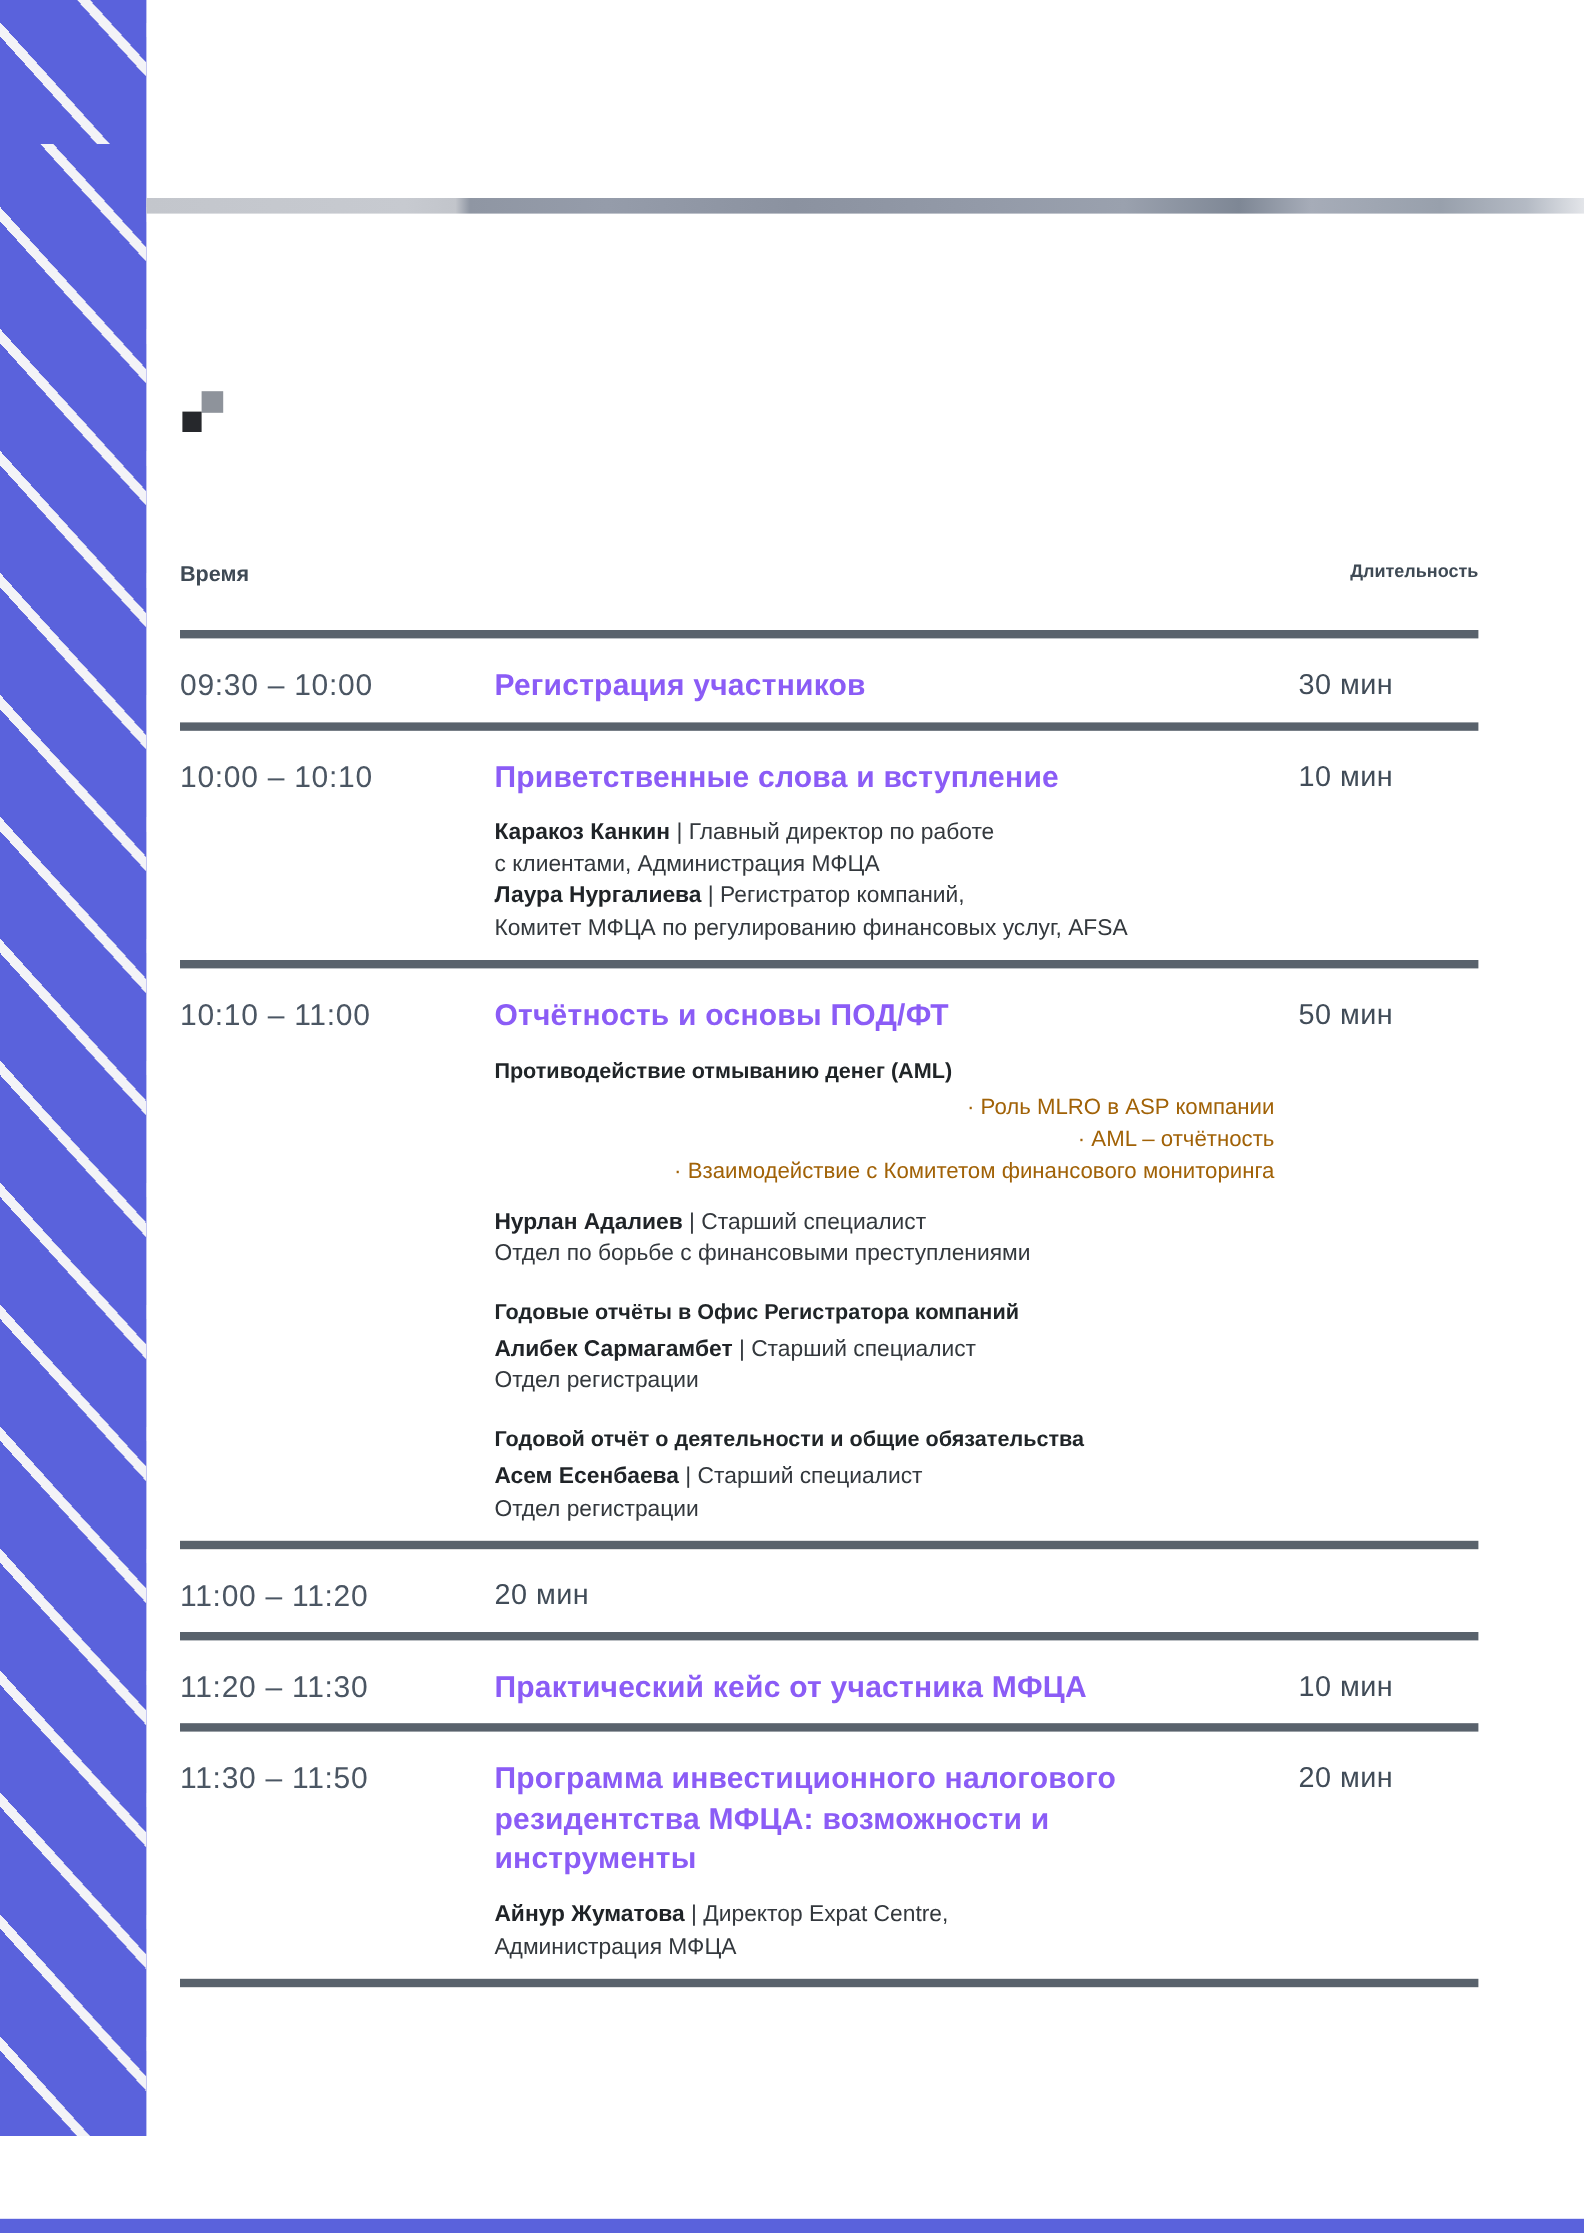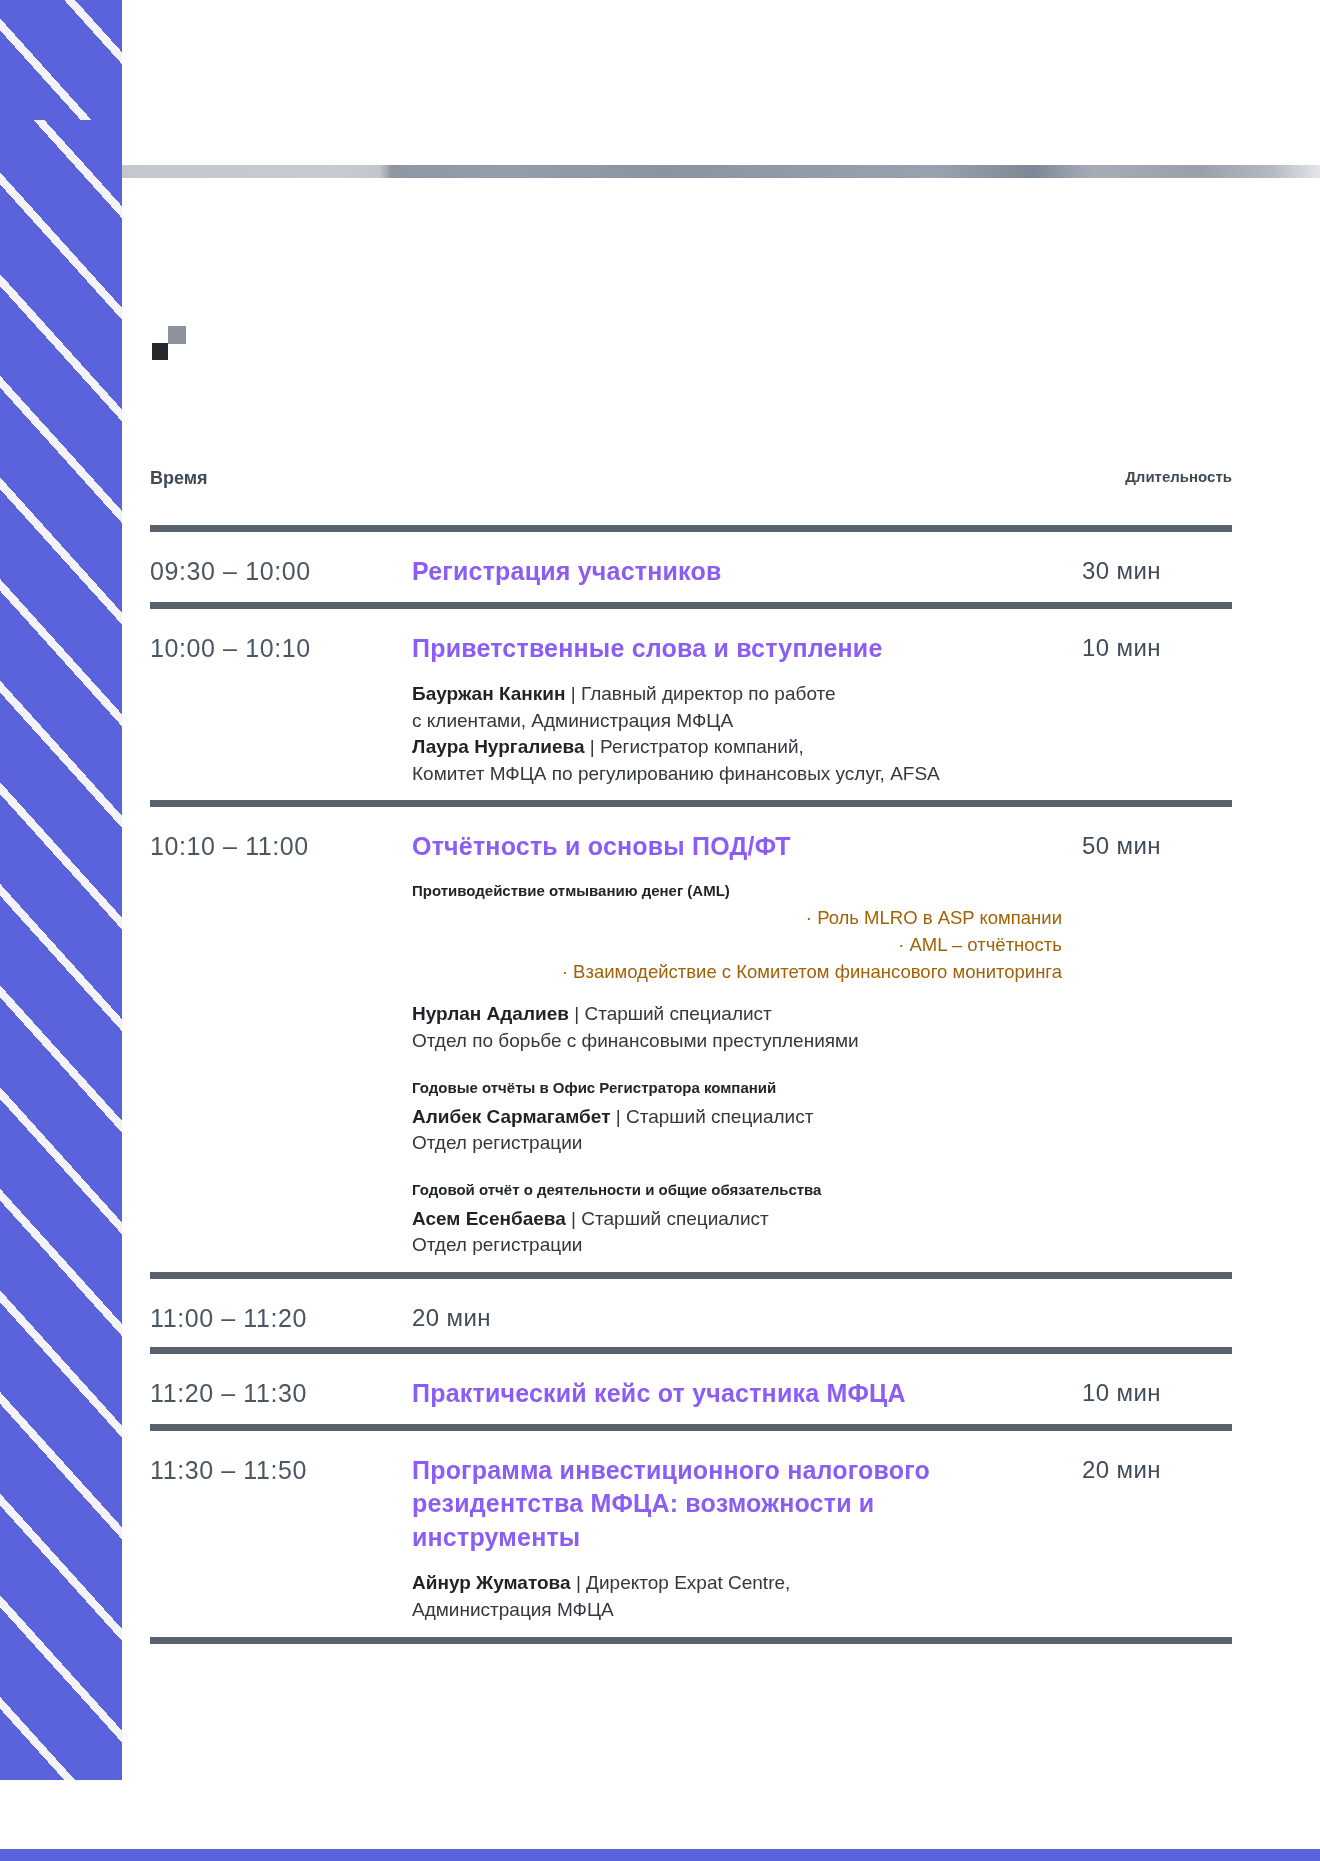--- a/index.html
+++ b/index.html
@@ -65,21 +65,21 @@
     flex:0 0 150px;width:150px;text-align:left;
     font-size:24px;color:#414c58;letter-spacing:0.4px;line-height:1.3;
   }
   .s-title{
     margin:0;font-size:25px;font-weight:600;color:#8b5cf6;
     line-height:1.34;white-space:pre-line;letter-spacing:0.2px;
   }
   .details{margin-top:16px;}
   .details > :first-child{margin-top:0;}
   .topic{
-    margin:22px 0 4px;font-size:15px;font-weight:700;color:#202528;
+    margin:22px 0 4px;font-size:18px;font-weight:700;color:#202528;
     line-height:1.4;white-space:pre-line;
   }
   .bullets{
     margin:4px 0 0;font-size:18.5px;color:#a16207;
     line-height:1.45;white-space:pre-line;text-align:right;
   }
   .speaker{
     margin:16px 0 0;font-size:19px;color:#33383d;
     line-height:1.4;white-space:pre-line;
   }
@@ -114,21 +114,21 @@
       <h2 class="s-title">Регистрация участников</h2>
 
     </div>
     <div class="c-dur">30 мин</div>
   </section>
       <section class="row">
     <div class="c-time">10:00 – 10:10</div>
     <div class="c-main">
       <h2 class="s-title">Приветственные слова и вступление</h2>
       <div class="details">
-            <p class="speaker"><b>Бауржан Канкин</b><span> | Главный директор по работе
+            <p class="speaker"><b>Каракоз Канкин</b><span> | Главный директор по работе
 с клиентами, Администрация МФЦА</span></p>
             <p class="speaker"><b>Лаура Нургалиева</b><span> | Регистратор компаний,
 Комитет МФЦА по регулированию финансовых услуг, AFSA</span></p>
           </div>
     </div>
     <div class="c-dur">10 мин</div>
   </section>
       <section class="row">
     <div class="c-time">10:10 – 11:00</div>
     <div class="c-main">

